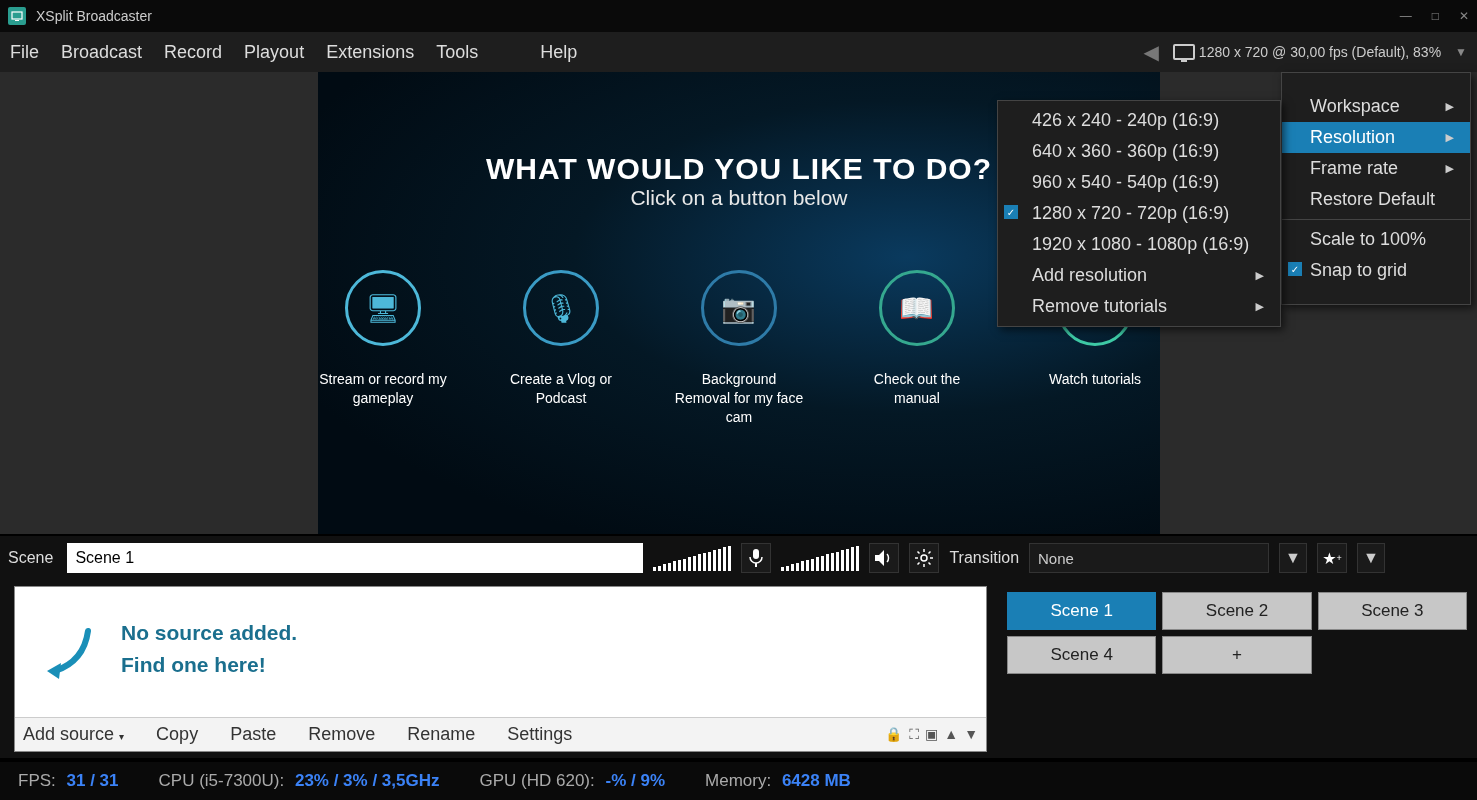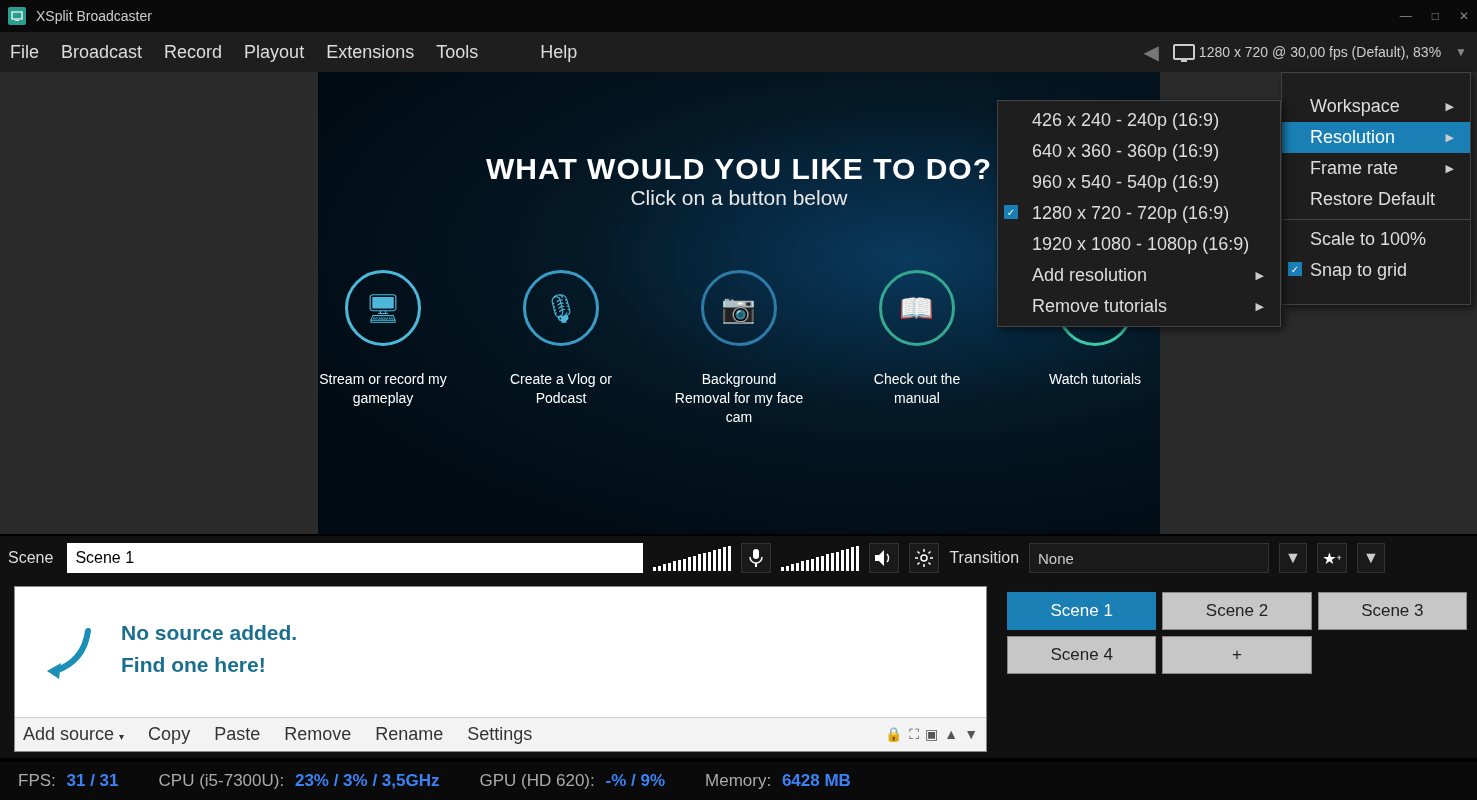--- a/index.html
+++ b/index.html
@@ -50,21 +50,21 @@
 .trans-select { height:30px; background:#1a1a1a; border:1px solid #333; color:#ccc; padding:0 8px; font-size:15px; width:240px; display:flex; align-items:center;}
 .trans-dd { width:28px; height:30px; background:#1a1a1a; border:1px solid #333; display:flex; align-items:center; justify-content:center; color:#ccc;}
 .star-btn { width:30px; height:30px; background:#1a1a1a; border:1px solid #333; display:flex; align-items:center; justify-content:center; color:#fff;}
 
 
 .lower { display:flex; gap: 20px; padding: 6px 10px 6px 14px; height: 178px; background:#111;}
 .sources-panel { flex:1; background:#fff; display:flex; flex-direction:column; border:1px solid #888;}
 .sources-body { flex:1; padding:30px 28px; display:flex; gap:28px; align-items:flex-start;}
 .arrow-svg { width:50px; height:60px; margin-top:6px;}
 .no-source { font-size: 21px; font-weight:600; color:#1a6f8e; line-height:1.5;}
-.sources-toolbar { height:34px; border-top:1px solid #ccc; background:#f3f3f3; display:flex; align-items:center; padding: 0 8px; gap: 24px; color:#333; font-size:18px;}
+.sources-toolbar { height:34px; border-top:1px solid #ccc; background:#f3f3f3; display:flex; align-items:center; padding: 0 8px; gap: 32px; color:#333; font-size:18px;}
 .tb-item { cursor:pointer;}
 .tb-icons { margin-left:auto; display:flex; gap: 6px; color:#555; font-size:14px;}
 .tb-icons span { cursor:pointer;}
 
 .scenes-grid { width: 460px; display:grid; grid-template-columns: repeat(3, 1fr); gap:6px; align-content:start; padding-top:6px;}
 .scene-btn { height:38px; background:#c7c7c7; color:#222; font-size:17px; display:flex; align-items:center; justify-content:center; border:1px solid #888; cursor:pointer;}
 .scene-btn.active { background:#1a7fb5; color:#fff; border-color:#1a7fb5;}
 
 
 .statusbar { position:absolute; bottom:0; left:0; right:0; height:38px; background:#0a0a0a; display:flex; align-items:center; gap: 40px; padding: 0 18px; font-size:17px; color:#ccc;}

